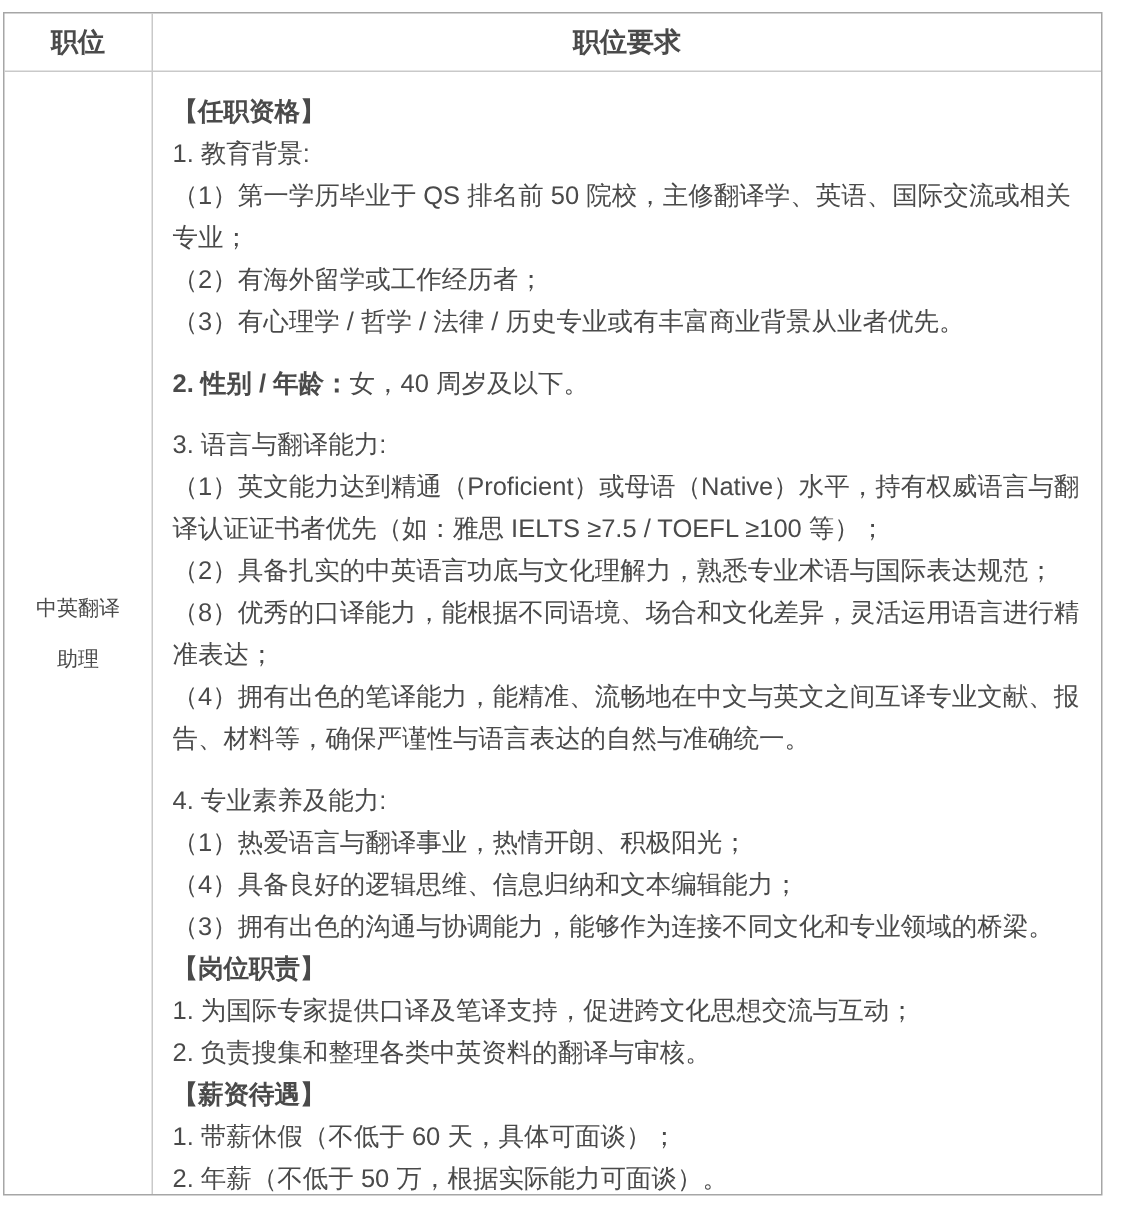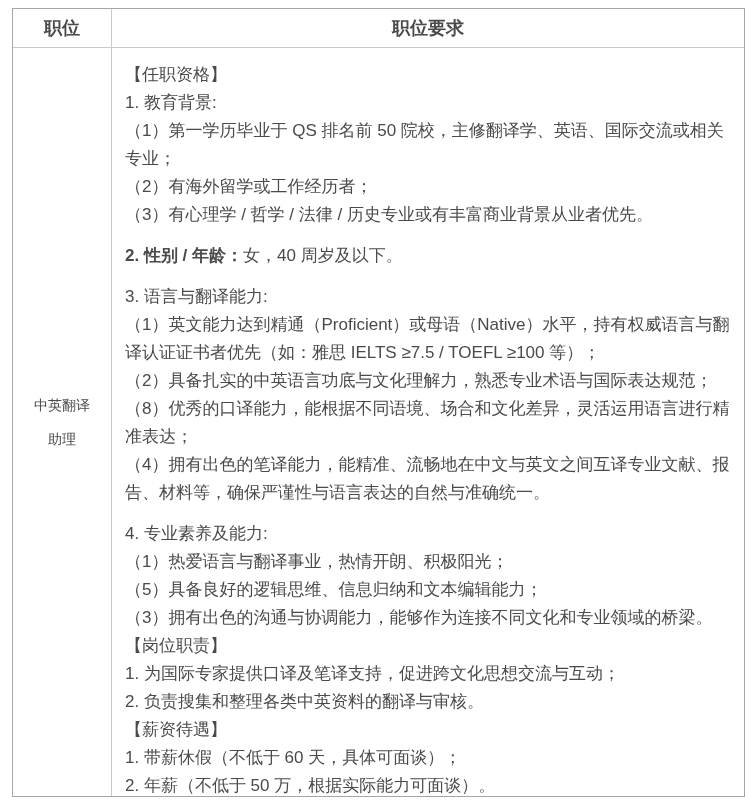--- a/index.html
+++ b/index.html
@@ -5,21 +5,21 @@
   html, body {
     margin: 0;
     padding: 0;
     background: #ffffff;
     width: 749px;
     height: 805px;
     font-family: "Liberation Sans", "DejaVu Sans", sans-serif;
   }
   .jobtable {
     position: absolute;
-    left: 12px;
+    left: 2px;
     top: 8px;
     width: 731px;
     height: 787px;
     background: var(--background, #ffffff);
     border: 1px solid var(--border-strong, #a6a6a6);
     display: grid;
     grid-template-columns: 99px 1fr;
     grid-template-rows: 39px 1fr;
   }
   .th {
@@ -47,21 +47,21 @@
   }
   .td-req {
     padding: 13px 14px 0 13px;
     font-size: 17px;
     line-height: 28px;
     color: var(--text, #4a4a4a);
     overflow: hidden;
   }
   .section + .section { }
   .group + .group { margin-top: 13px; }
-  .bracket-heading { font-weight: normal; }
+  .bracket-heading { font-weight: bold; }
   .group-title { font-weight: normal; }
   .bold-lead { font-weight: bold; }
 </style>
 </head>
 <body>
 
 <div class="jobtable">
 
   <div class="th th-pos">
     <span>职位</span>
@@ -95,21 +95,21 @@
         <div class="group-title">3. 语言与翻译能力:</div>
         <div class="line">（1）英文能力达到精通（Proficient）或母语（Native）水平，持有权威语言与翻译认证证书者优先（如：雅思 IELTS ≥7.5 / TOEFL ≥100 等）；</div>
         <div class="line">（2）具备扎实的中英语言功底与文化理解力，熟悉专业术语与国际表达规范；</div>
         <div class="line">（8）优秀的口译能力，能根据不同语境、场合和文化差异，灵活运用语言进行精准表达；</div>
         <div class="line">（4）拥有出色的笔译能力，能精准、流畅地在中文与英文之间互译专业文献、报告、材料等，确保严谨性与语言表达的自然与准确统一。</div>
       </div>
 
       <div class="group">
         <div class="group-title">4. 专业素养及能力:</div>
         <div class="line">（1）热爱语言与翻译事业，热情开朗、积极阳光；</div>
-        <div class="line">（5）具备良好的逻辑思维、信息归纳和文本编辑能力；</div>
+        <div class="line">（4）具备良好的逻辑思维、信息归纳和文本编辑能力；</div>
         <div class="line">（3）拥有出色的沟通与协调能力，能够作为连接不同文化和专业领域的桥梁。</div>
       </div>
     </div>
 
     <div class="section">
       <div class="bracket-heading">【岗位职责】</div>
       <div class="group">
         <div class="line">1. 为国际专家提供口译及笔译支持，促进跨文化思想交流与互动；</div>
         <div class="line">2. 负责搜集和整理各类中英资料的翻译与审核。</div>
       </div>

